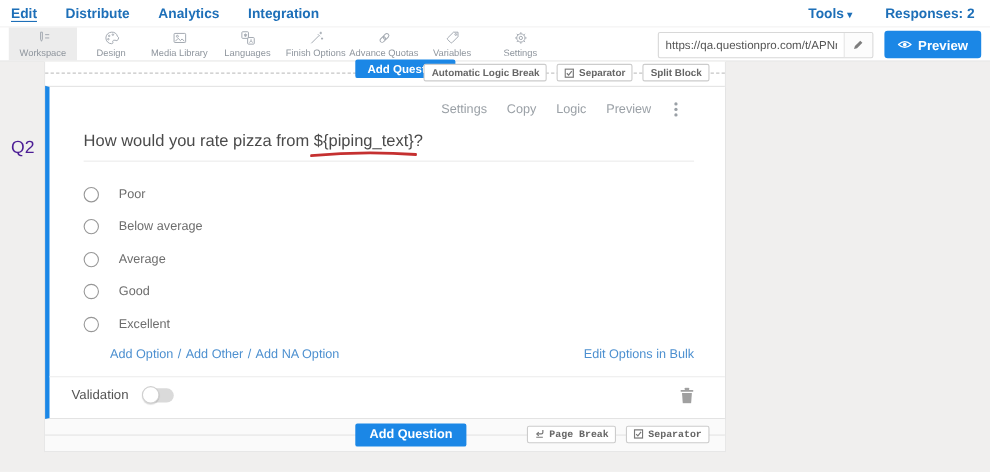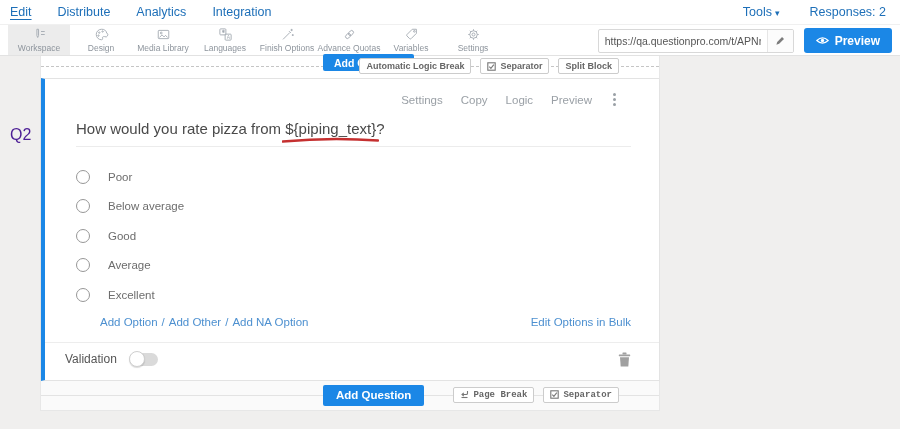--- a/index.html
+++ b/index.html
@@ -9,21 +9,21 @@
     background:#f0efee;
     overflow:hidden;
     position:relative;
   }
   
   .navbar {
     height:25px; background:#fff; display:flex; align-items:center;
     padding:0 10px; border-bottom:1px solid #f0f0f0;
   }
   .nav-link {
-    font-size:12.5px; font-weight:400; color:#1d6fb8; margin-right:26px;
+    font-size:12.5px; font-weight:700; color:#1d6fb8; margin-right:26px;
     cursor:pointer; text-decoration:none;
   }
   .nav-link.active { text-decoration:underline; text-underline-offset:3px; }
   .nav-right { margin-left:auto; display:flex; gap:30px; padding-right:4px; }
   .nav-right .nav-link { margin-right:0; }
   .caret { font-size:9px; margin-left:3px; }
   
   .toolbar {
     height:31px; background:#fff; border-bottom:1px solid #e2e2e2;
     display:flex; align-items:stretch; padding-left:8px; position:relative;
@@ -65,21 +65,21 @@
   .insert-row { position:relative; height:22px; }
   .insert-row .dash-line {
     position:absolute; left:0; right:0; top:10px; border-top:1px dashed #c5c5c5;
   }
   .btn-add {
     position:absolute; z-index:2; background:#1b87e6; color:#fff; border:none;
     border-radius:2px; font-weight:700; cursor:pointer;
     font-family:"Liberation Sans",sans-serif;
   }
   .insert-row .btn-add { left:282px; top:-2px; height:17px; font-size:10.5px; padding:0 11px; }
-  .chip-row { position:absolute; right:40px; top:2px; display:flex; gap:9px; z-index:2; }
+  .chip-row { position:absolute; right:14px; top:2px; display:flex; gap:9px; z-index:2; }
   .chip {
     background:#fff; border:1px solid #ccc; border-radius:2px; font-size:9px;
     color:#666; font-weight:700; padding:2px 6px; display:flex; align-items:center;
     gap:4px; cursor:pointer; white-space:nowrap; height:16px;
   }
   .chip svg { stroke:#777; fill:none; stroke-width:1.1; }
   
   .card {
     position:relative; border-top:1px solid #e3e3e3; border-bottom:1px solid #e3e3e3;
     border-left:4px solid #1b87e6; background:#fff; box-shadow:0 1px 2px rgba(0,0,0,.05);
@@ -273,25 +273,25 @@
         <div class="option">
           <span class="radio"></span>
           <span class="olbl">Poor</span>
         </div>
         <div class="option">
           <span class="radio"></span>
           <span class="olbl">Below average</span>
         </div>
         <div class="option">
           <span class="radio"></span>
+          <span class="olbl">Average</span>
+        </div>
+        <div class="option">
+          <span class="radio"></span>
           <span class="olbl">Good</span>
-        </div>
-        <div class="option">
-          <span class="radio"></span>
-          <span class="olbl">Average</span>
         </div>
         <div class="option">
           <span class="radio"></span>
           <span class="olbl">Excellent</span>
         </div>
       </div>
 
       <div class="opt-links">
         <div>
           <span class="blue-link">Add Option</span><span class="sep">/</span><span class="blue-link">Add Other</span><span class="sep">/</span><span class="blue-link">Add NA Option</span>

